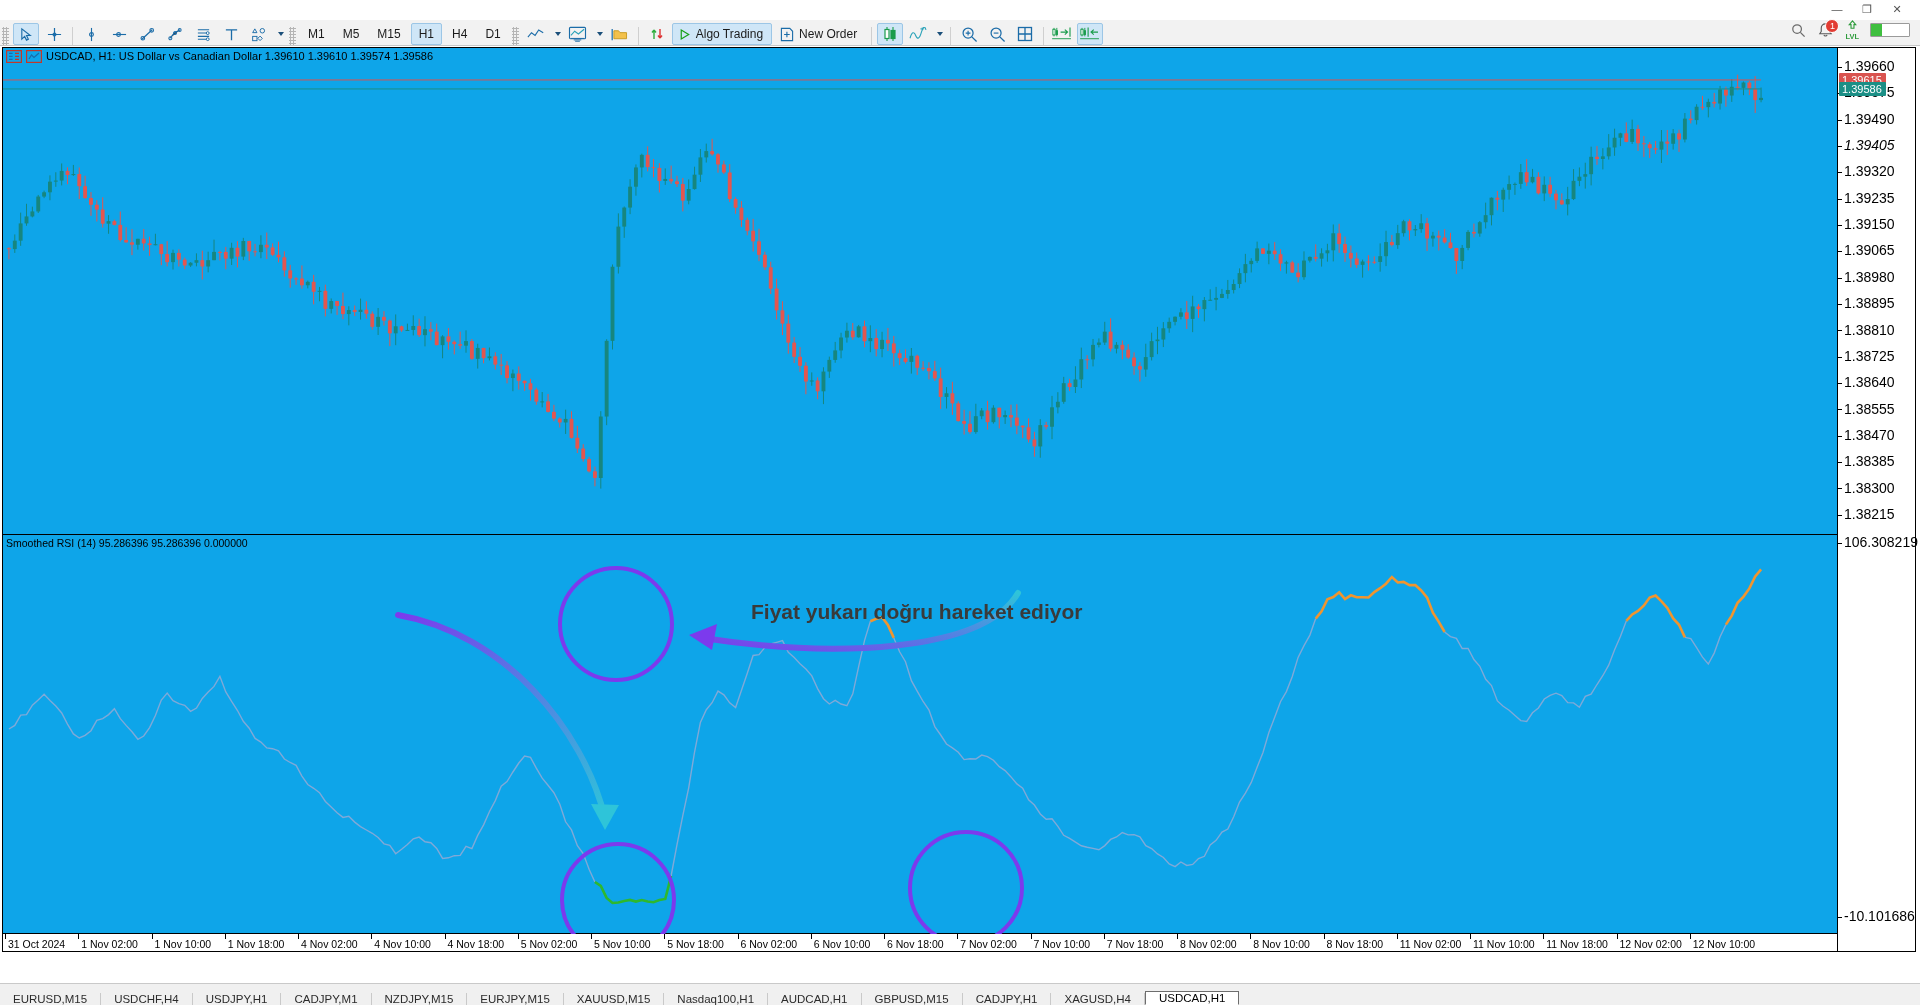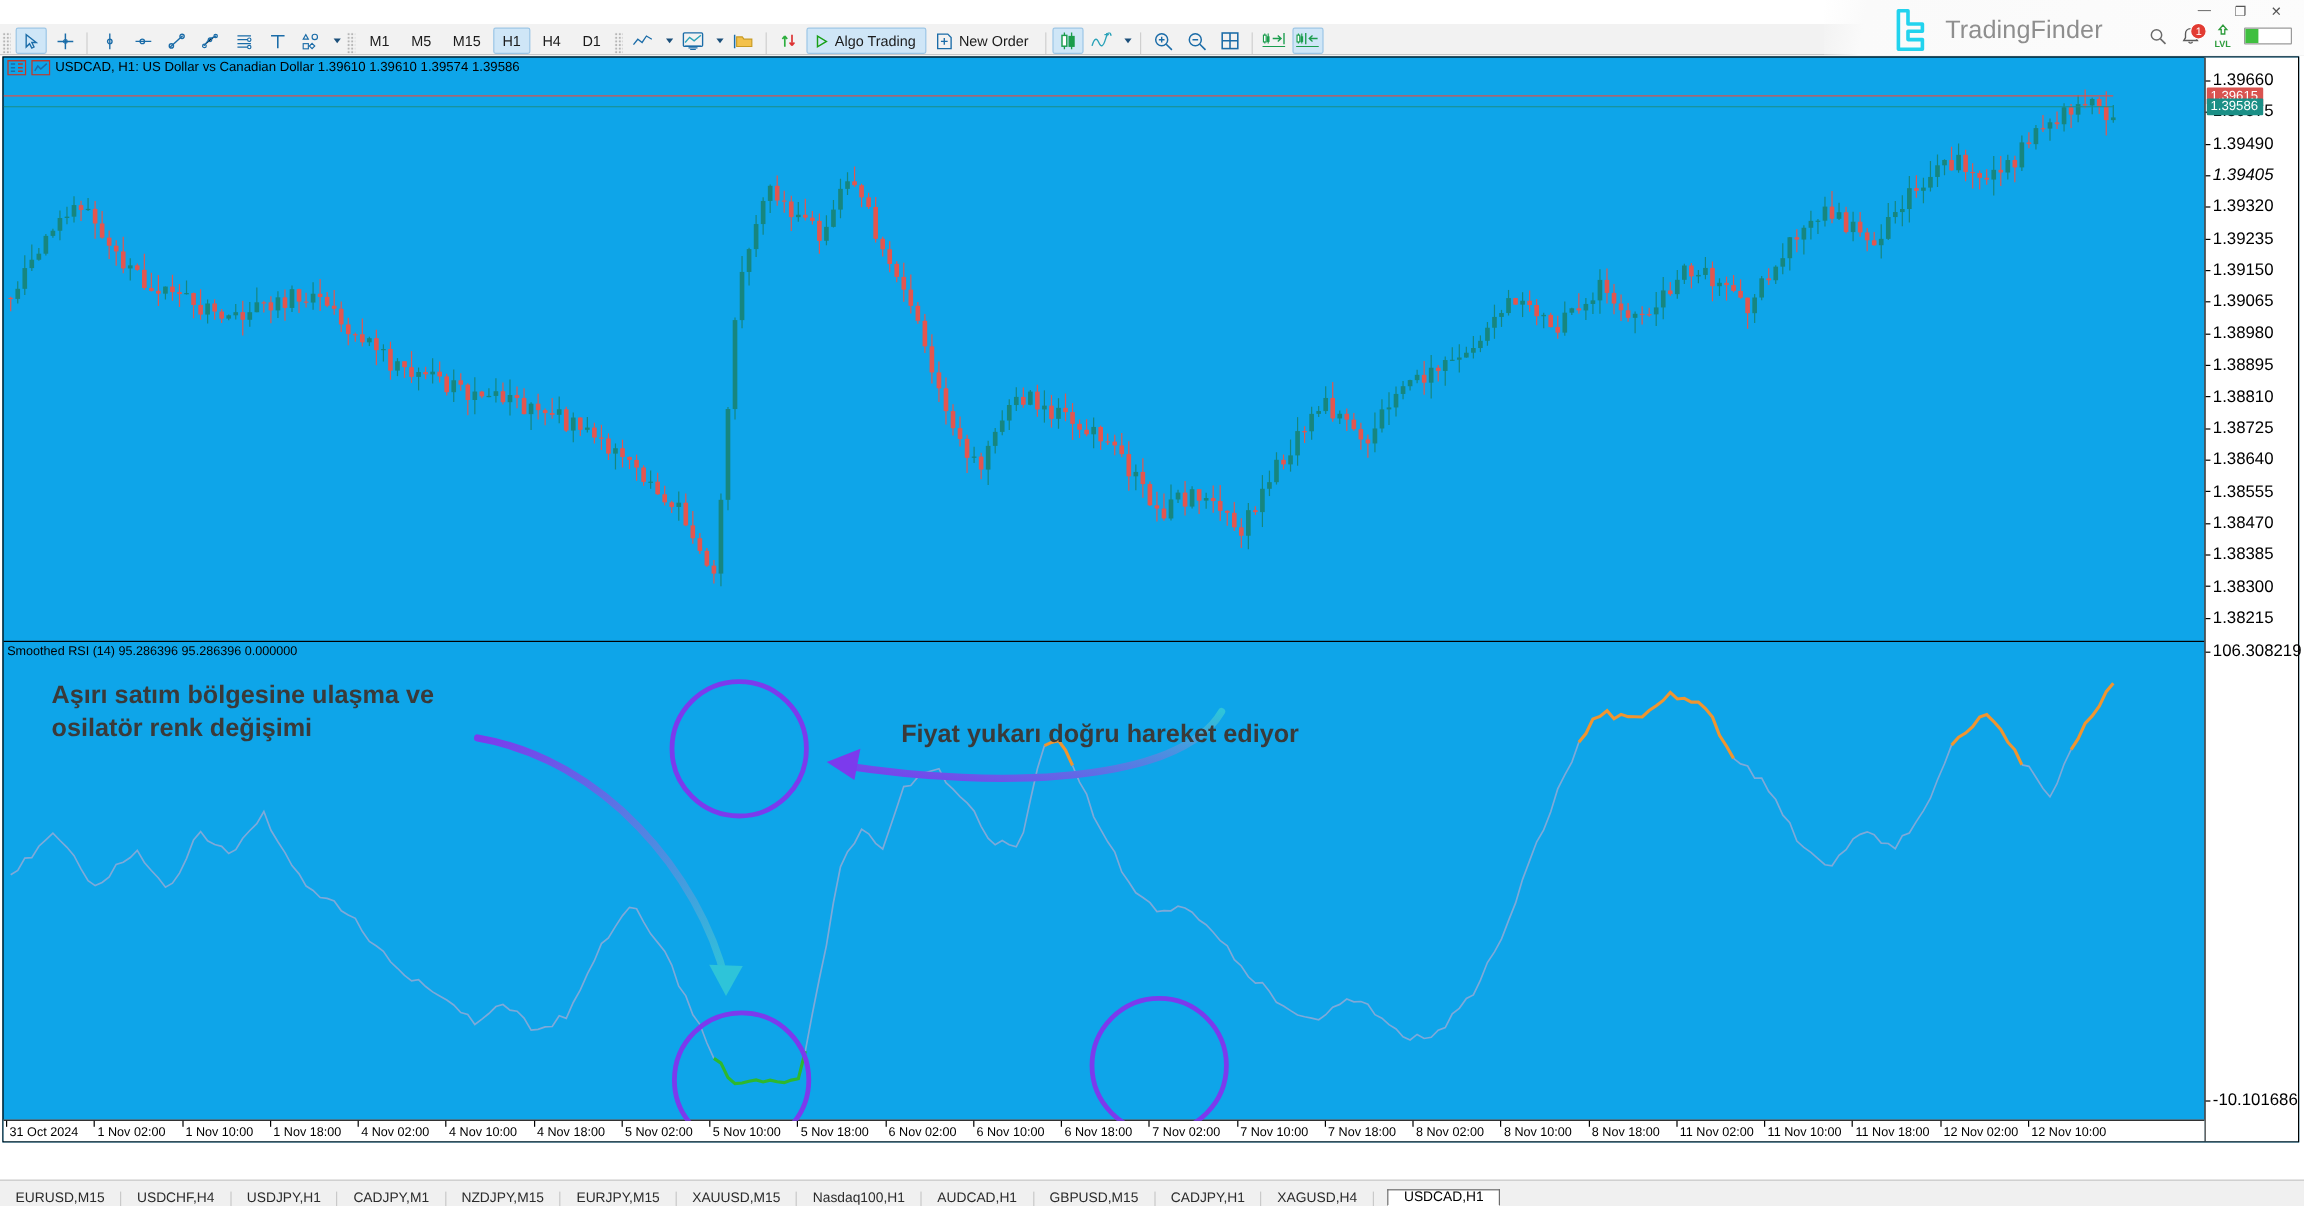--- a/index.html
+++ b/index.html
@@ -141,21 +141,21 @@
     background: #f0f0f0; border-top: 1px solid #c9c9c9;
     display: flex; align-items: stretch;
   }
   .chart-tab {
     display: flex; align-items: center; padding: 0 13px; font-size: 11.5px;
     color: #2b2b2b; border-right: 1px solid #c9c9c9; cursor: default;
     white-space: nowrap;
   }
   .chart-tab.active {
     background: #ffffff; border: 1px solid #6d6d6d; border-bottom-color: #fff;
-    margin: 1px 0 0 11px; font-weight: normal; color: #000;
+    margin: 1px 0 0 0; font-weight: normal; color: #000;
   }
   svg { display: block; }
 </style>
 </head>
 <body>
 
 <div id="app">
 
 
   <div class="toolbar">
@@ -353,30 +353,20 @@
           <path d="M3 2 V11 M6 2 V11" stroke="#1a9c4c" stroke-width="1"></path>
           <rect x="1.8" y="3.5" width="2.4" height="6" fill="#fff" stroke="#1a9c4c" stroke-width="1"></rect>
           <rect x="4.8" y="4.5" width="2.4" height="5" fill="#1a9c4c"></rect>
           <path d="M9.5 1.5 V11.5" stroke="#1a9c4c" stroke-width="1.2"></path>
           <path d="M20 6.5 H13 M15.5 3.8 L12.6 6.5 L15.5 9.2" stroke="#1a9c4c" stroke-width="1.2" fill="none"></path>
           <path d="M1 13.5 H21" stroke="#1a9c4c" stroke-width="1"></path>
         </svg>
     </div>
   </div>
 
-  <div class="brand-panel">
-    <div class="brand-wrap">
-      <span>
-        <svg width="36" height="38" viewBox="0 0 36 38">
-          <path d="M6 2 H14 V13 H26 V19 H14 V26 H26 V34 H6 Z" fill="none" stroke="#22d3ee" stroke-width="3" stroke-linejoin="round"></path>
-        </svg>
-      </span>
-      <span class="brand-text">TradingFinder</span>
-    </div>
-  </div>
 
   <div class="winctl">
     <div>—</div>
     <div>❐</div>
     <div>✕</div>
   </div>
 
   <div class="right-icons">
     <span>
       <svg width="15" height="15" viewBox="0 0 16 16">
@@ -1137,22 +1127,20 @@
       <circle cx="615" cy="852" r="56" fill="none" stroke="#7c3aed" stroke-width="4"></circle>
       <circle cx="963" cy="840" r="56" fill="none" stroke="#7c3aed" stroke-width="4"></circle>
 
       <path d="M395 567 C500 585, 580 680, 602 770" fill="none" stroke="url(#arrowGrad1)" stroke-width="6" stroke-linecap="round"></path>
       <path d="M602 782 L588 756 L616 757 Z" fill="#2ec4d9"></path>
 
       <path d="M1015 545 C980 605, 830 610, 700 590" fill="none" stroke="url(#arrowGrad2)" stroke-width="6" stroke-linecap="round"></path>
       <path d="M686 587 L714 576 L709 602 Z" fill="#7c3aed"></path>
     </svg>
 
-    <div class="anno" style="left:40px;top:519px;width:530px;">Aşırı satım bölgesine ulaşma ve
-osilatör renk değişimi</div>
     <div class="anno" style="left:748px;top:551px;">Fiyat yukarı doğru hareket ediyor</div>
   </div>
 
   <div class="tabbar">
     <div id="chart-tabs" style="display:flex;align-items:flex-end;">
         <div class="chart-tab">EURUSD,M15</div>
         <div class="chart-tab">USDCHF,H4</div>
         <div class="chart-tab">USDJPY,H1</div>
         <div class="chart-tab">CADJPY,M1</div>
         <div class="chart-tab">NZDJPY,M15</div>

